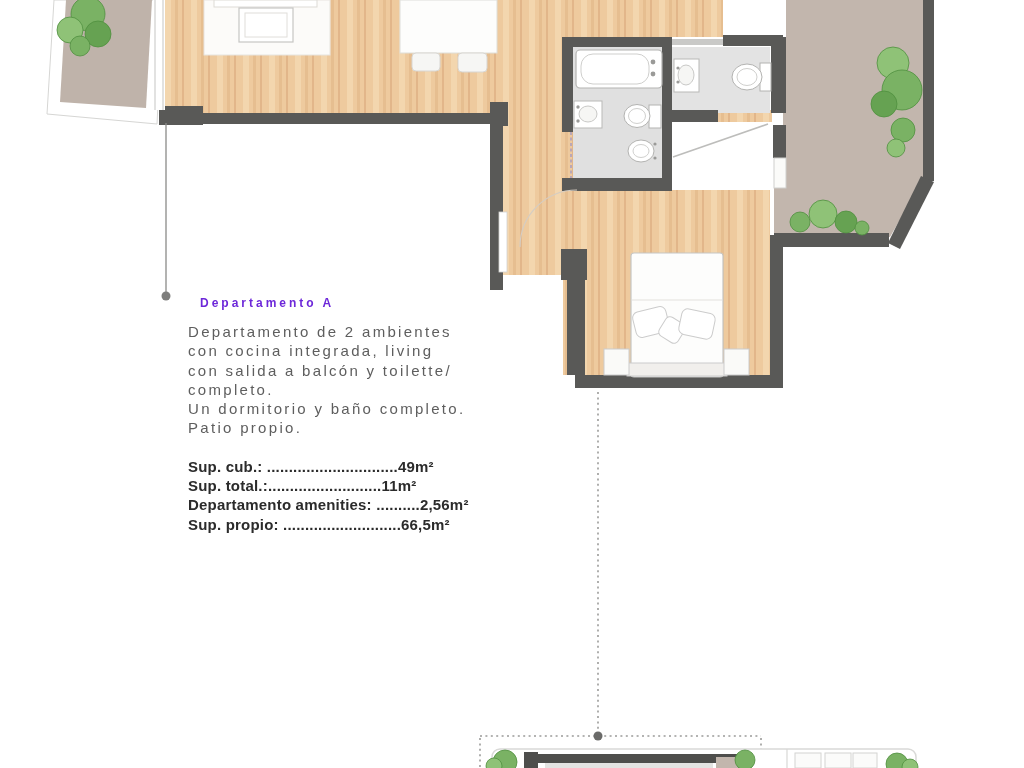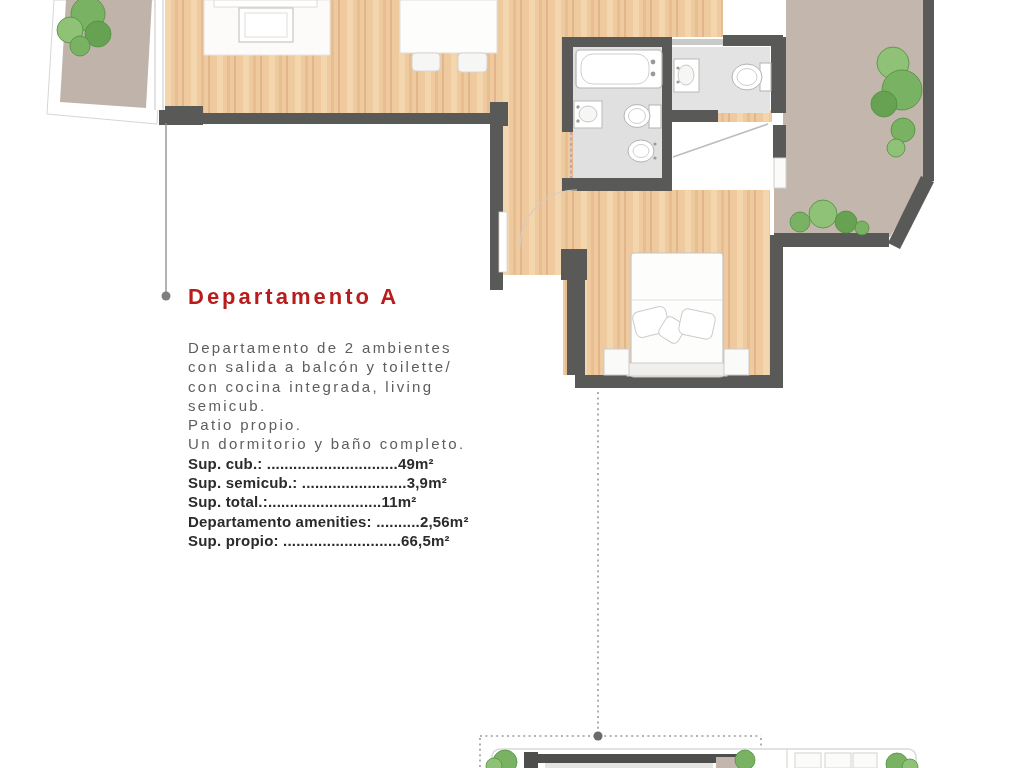--- a/index.html
+++ b/index.html
@@ -1,22 +1,22 @@
 <!DOCTYPE html>
 <html><head>
 <meta charset="utf-8">
 <style>
   html,body{margin:0;padding:0;background:#ffffff;}
   body{width:1024px;height:768px;position:relative;overflow:hidden;
        font-family:"Liberation Sans", sans-serif;}
   #plan-svg{position:absolute;left:0;top:0;}
   .unit-info{position:absolute;left:188px;top:284px;width:330px;}
-  .unit-title{font-size:22px;font-weight:bold;letter-spacing:3px;color:#b91c1c;margin:0;}
-  .desc{margin-top:28px;font-size:15px;letter-spacing:2.3px;line-height:19.3px;color:#5e5e5e;}
-  .meas{font-size:15px;font-weight:bold;letter-spacing:0.2px;line-height:19.3px;color:#2b2b2b;}
+  .unit-title{font-size:12px;font-weight:bold;letter-spacing:3px;color:#6d28d9;margin:12px;}
+  .desc{margin-top:12px;font-size:15px;letter-spacing:2.3px;line-height:19.3px;color:#5e5e5e;}
+  .meas{margin-top:19px;font-size:15px;font-weight:bold;letter-spacing:0.2px;line-height:19.3px;color:#2b2b2b;}
   .mrow span{white-space:pre;}
 </style>
 </head>
 <body>
 
 <svg id="plan-svg" width="1024" height="768" viewBox="0 0 1024 768">
   <defs>
     <pattern id="wood" width="26" height="400" patternUnits="userSpaceOnUse">
       <rect width="26" height="400" fill="#eeca9e"></rect>
       <rect x="0" width="2" height="400" fill="#dfb285" opacity="0.8"></rect>
@@ -210,26 +210,25 @@
       <circle cx="897" cy="764" r="11" fill="#7ab264"></circle>
       <circle cx="910" cy="767" r="8" fill="#8fc277"></circle>
     </g>
   </g>
 </svg>
 
 <div class="unit-info">
   <h2 class="unit-title">Departamento A</h2>
   <div class="desc">
     <div>Departamento de 2 ambientes</div>
+    <div>con cocina integrada, living</div>
     <div>con salida a balcón y toilette/</div>
-    <div>con cocina integrada, living</div>
-    <div>semicub.</div>
+    <div>completo.</div>
+    <div>Un dormitorio y baño completo.</div>
     <div>Patio propio.</div>
-    <div>Un dormitorio y baño completo.</div>
   </div>
   <div class="meas">
     <div class="mrow"><span>Sup. cub.:</span><span> ..............................</span><span>49m²</span></div>
-    <div class="mrow"><span>Sup. semicub.:</span><span> ........................</span><span>3,9m²</span></div>
     <div class="mrow"><span>Sup. total.:</span><span>..........................</span><span>11m²</span></div>
     <div class="mrow"><span>Departamento amenities:</span><span> ..........</span><span>2,56m²</span></div>
     <div class="mrow"><span>Sup. propio:</span><span> ...........................</span><span>66,5m²</span></div>
   </div>
 </div>
 
 </body></html>

